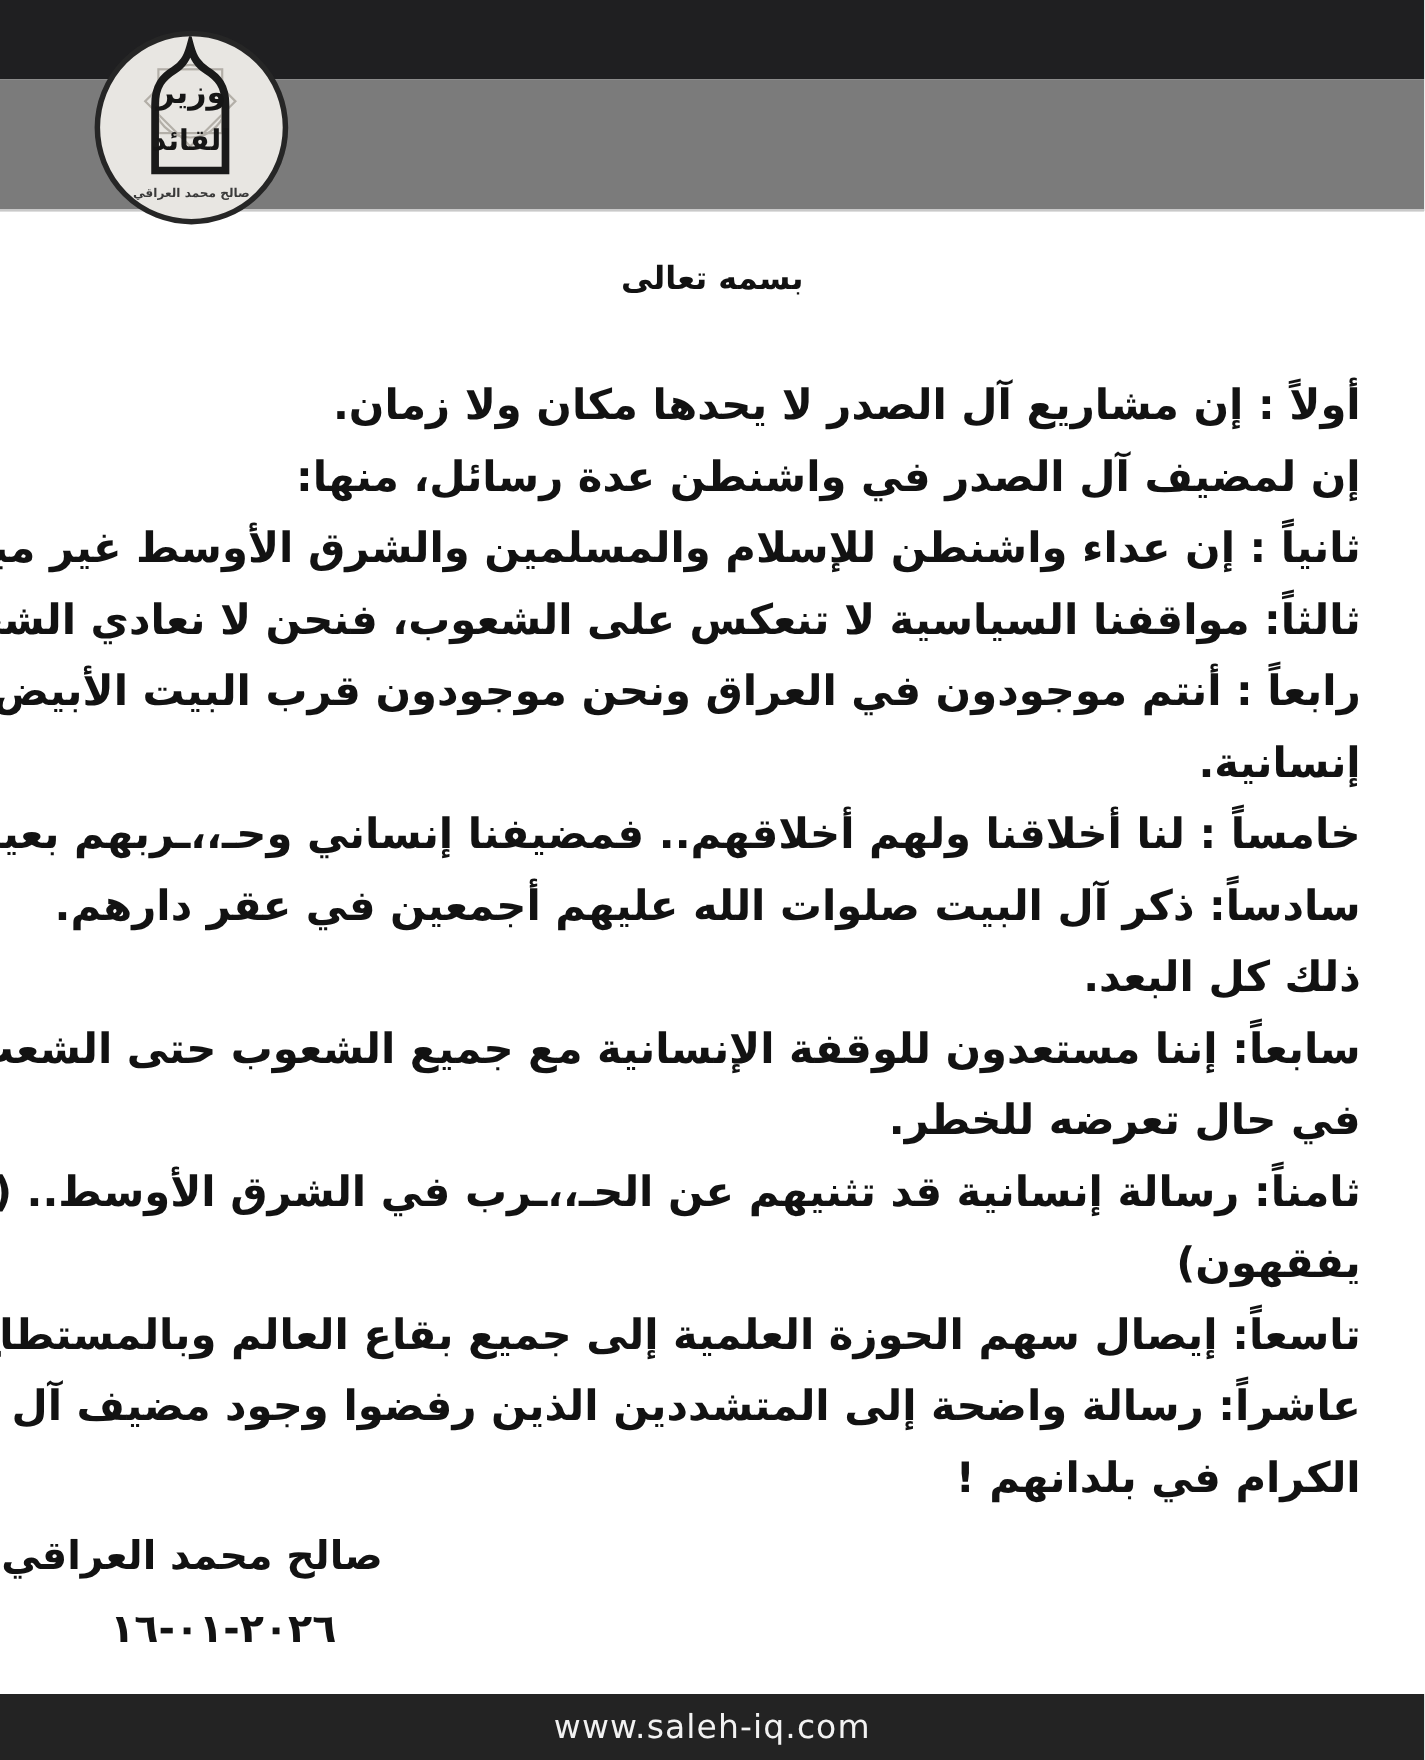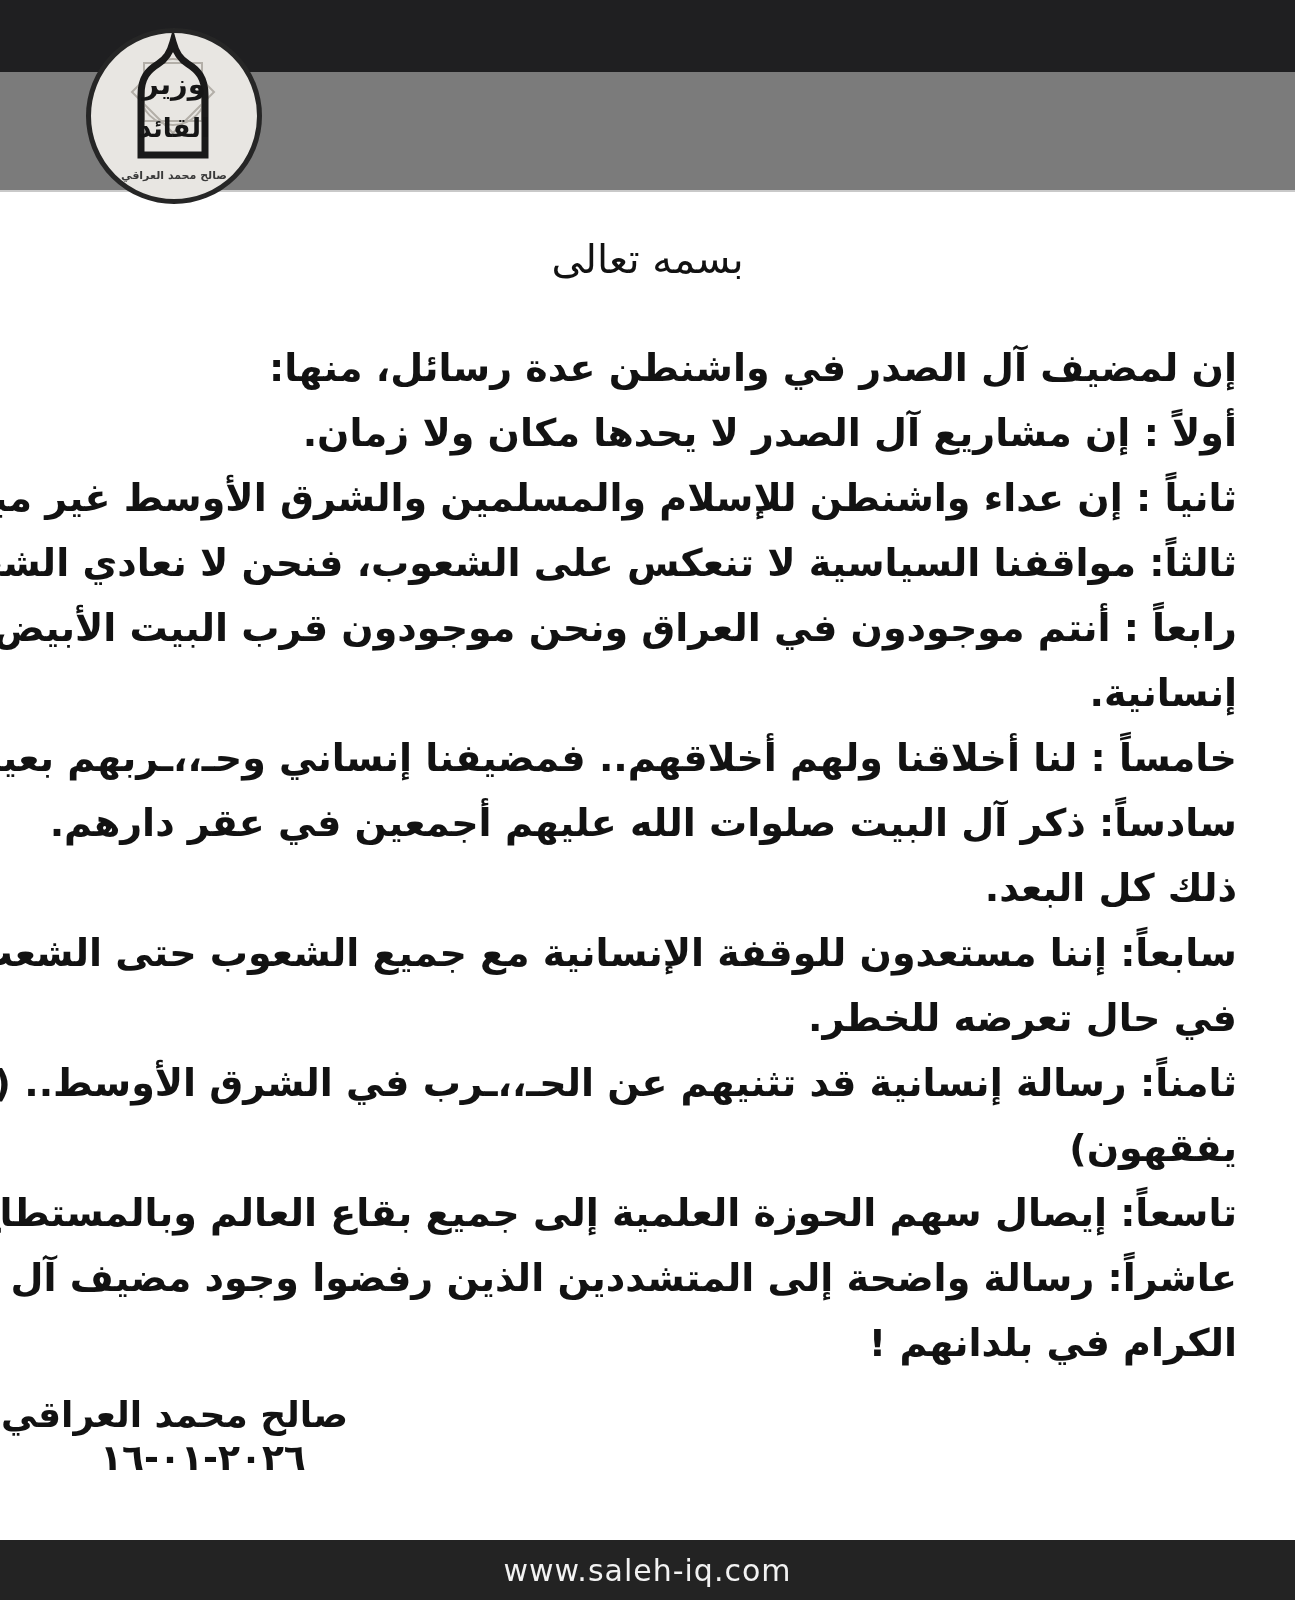--- a/index.html
+++ b/index.html
@@ -35,35 +35,35 @@
   }
   .logo-title .t1{display:block;font-size:29px;line-height:30px;}
   .logo-title .t2{display:block;font-size:26px;line-height:28px;margin-top:15px;}
   .logo-name{
     position:absolute;bottom:17px;left:0;right:0;
     text-align:center;font-size:11px;font-weight:bold;
     color:#3a3a3a;letter-spacing:1px;direction:rtl;white-space:nowrap;
   }
   .basmala{
     position:absolute;top:236px;left:0;right:0;margin:0;
-    text-align:center;font-size:40px;font-weight:normal;color:var(--text);
+    text-align:center;font-size:29px;font-weight:bold;color:var(--text);
     direction:rtl;
   }
   .body-text{
     position:absolute;top:336px;right:58px;left:30px;
     direction:rtl;text-align:right;
     color:var(--text);font-weight:bold;font-size:38px;
   }
   .line{height:65px;line-height:65px;white-space:nowrap;}
   .signature{
     position:absolute;top:1392px;left:58px;width:290px;
     text-align:center;color:var(--text);font-weight:bold;direction:rtl;
   }
   .sig-name{font-size:36px;line-height:1.25;white-space:nowrap;}
-  .sig-date{font-size:36px;direction:ltr;unicode-bidi:embed;}
+  .sig-date{font-size:36px;margin-top:24px;direction:ltr;unicode-bidi:embed;}
   .footer{
     position:absolute;left:0;right:0;bottom:0;height:60px;
     background:var(--footer-bar);
     display:flex;align-items:center;justify-content:center;
   }
   .footer span{color:#f2f2f2;font-size:30px;letter-spacing:1px;font-weight:normal;}
 </style>
 </head>
 <body>
 
@@ -85,23 +85,23 @@
       <span class="t1">وزير</span>
       <span class="t2">القائد</span>
     </div>
     <div class="logo-name">صالح محمد العراقي</div>
   </div>
 
   <h1 class="basmala">بسمه تعالى</h1>
 
   <div class="body-text">
 
+      <div class="line">أولاً : إن مشاريع آل الصدر لا يحدها مكان ولا زمان.</div>
+
       <div class="line">إن لمضيف آل الصدر في واشنطن عدة رسائل، منها:</div>
-
-      <div class="line">أولاً : إن مشاريع آل الصدر لا يحدها مكان ولا زمان.</div>
 
       <div class="line">ثانياً : إن عداء واشنطن للإسلام والمسلمين والشرق الأوسط غير مبرر.</div>
 
       <div class="line">ثالثاً: مواقفنا السياسية لا تنعكس على الشعوب، فنحن لا نعادي الشعوب.</div>
 
       <div class="line">رابعاً : أنتم موجودون في العراق ونحن موجودون قرب البيت الأبيض بحملة</div>
 
       <div class="line">إنسانية.</div>
 
       <div class="line">خامساً : لنا أخلاقنا ولهم أخلاقهم.. فمضيفنا إنساني وحـ،،ـربهم بعيدة عن</div>

